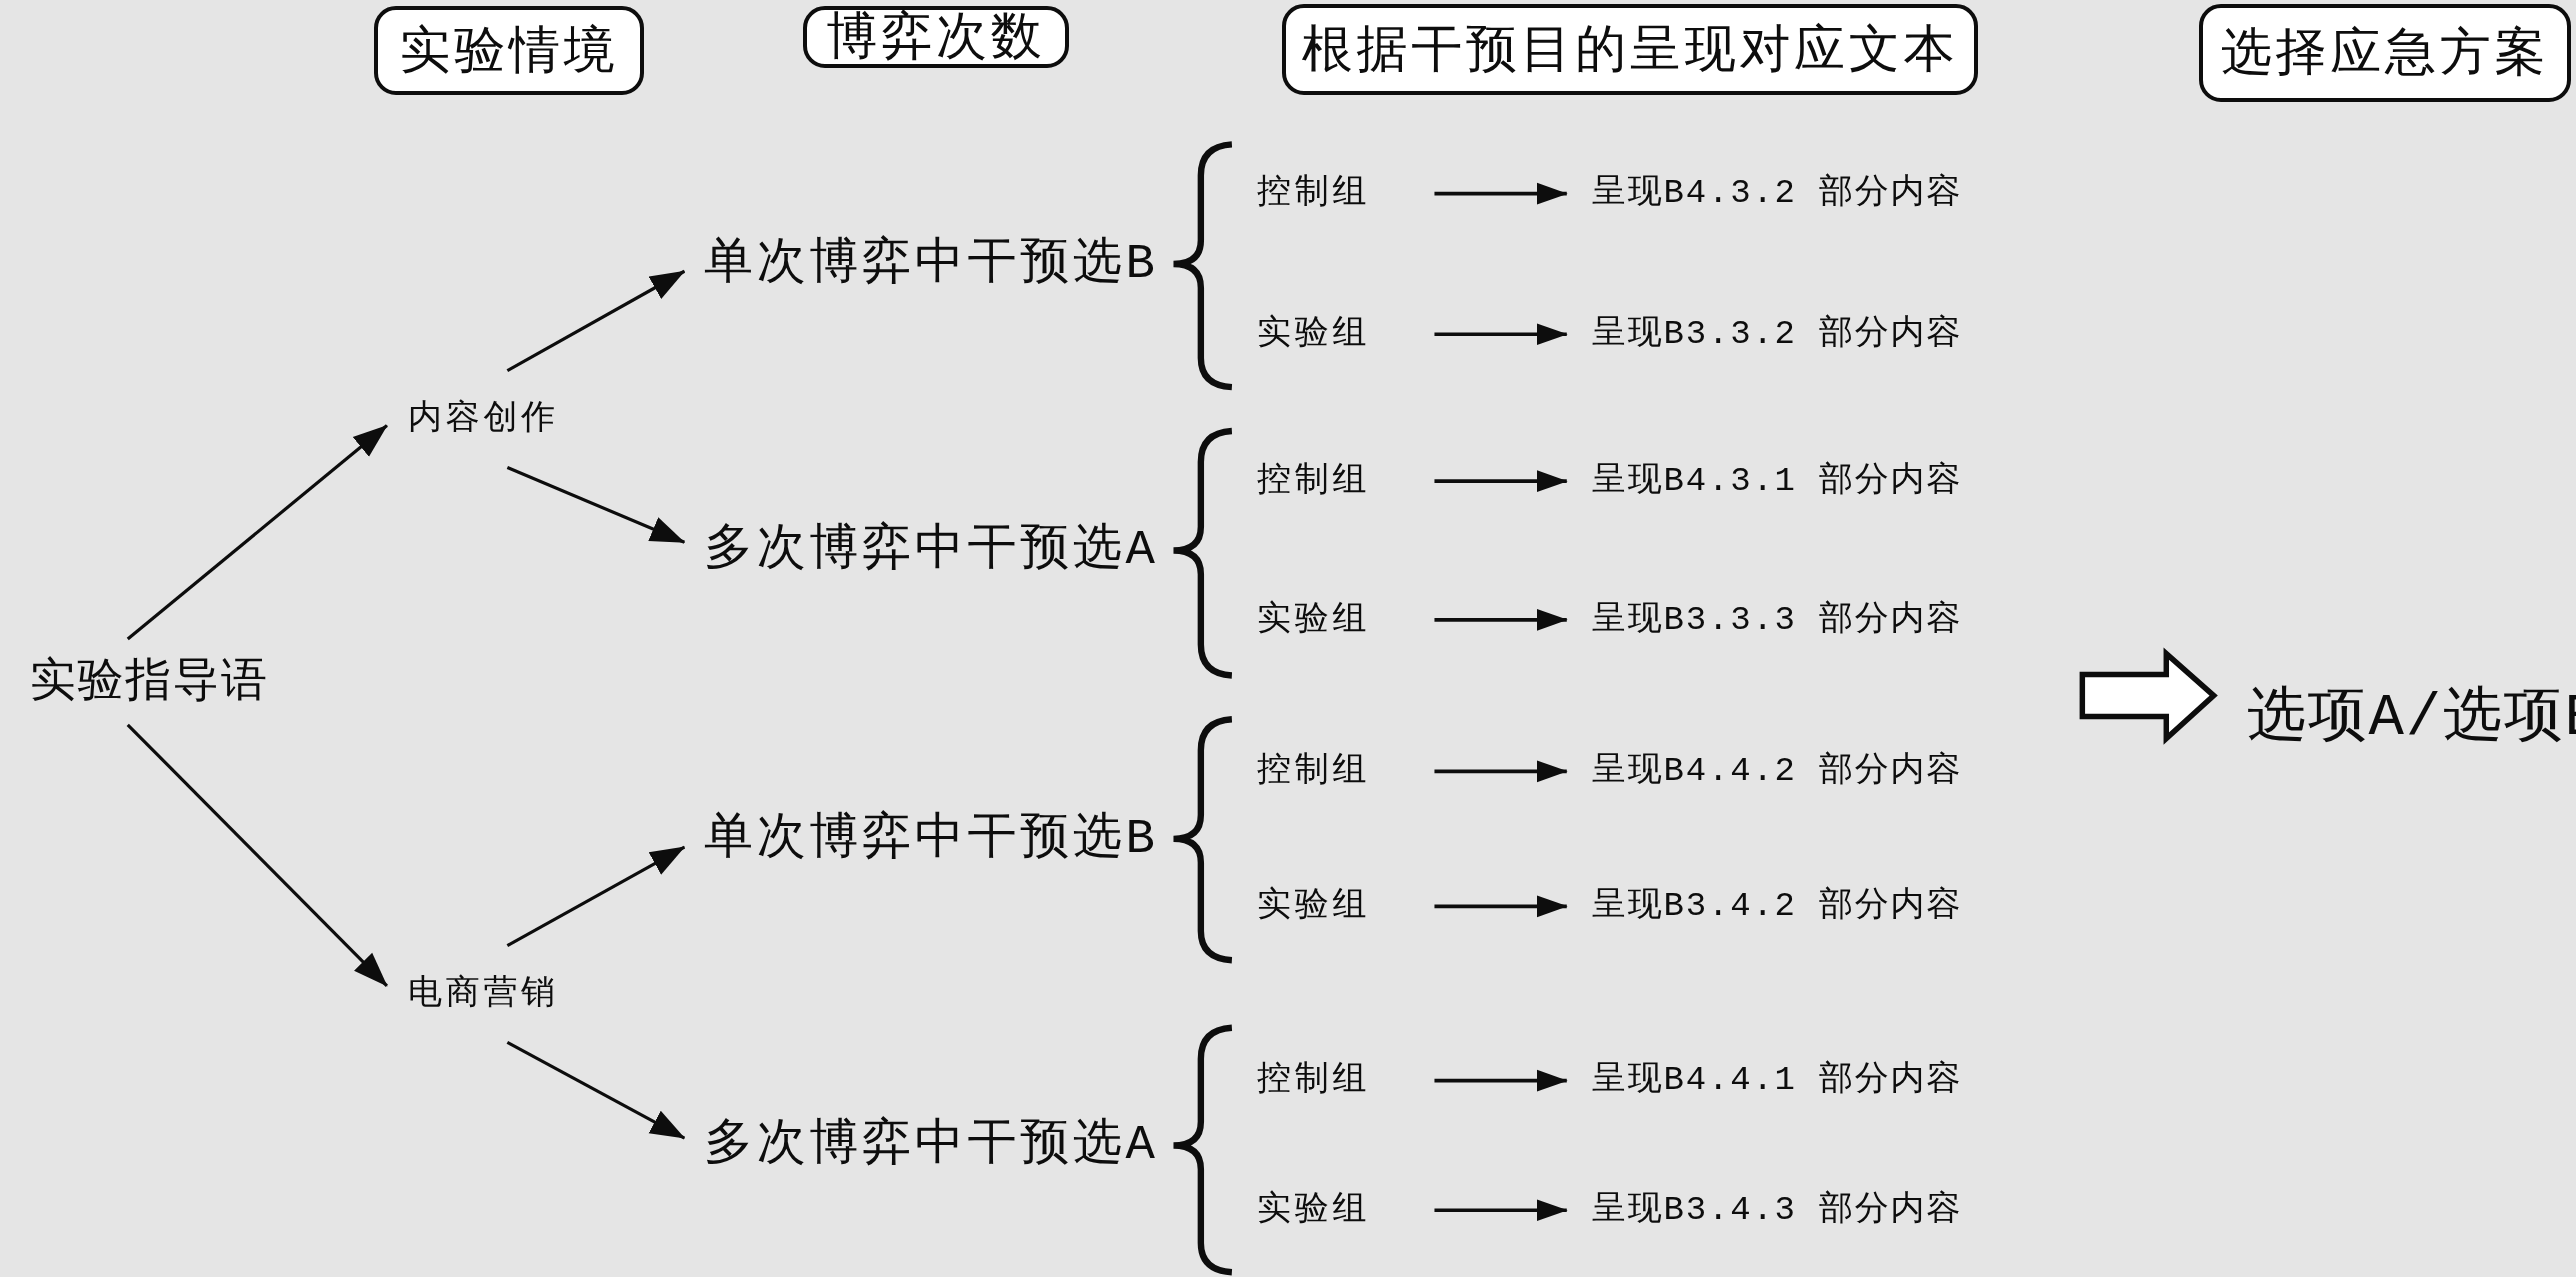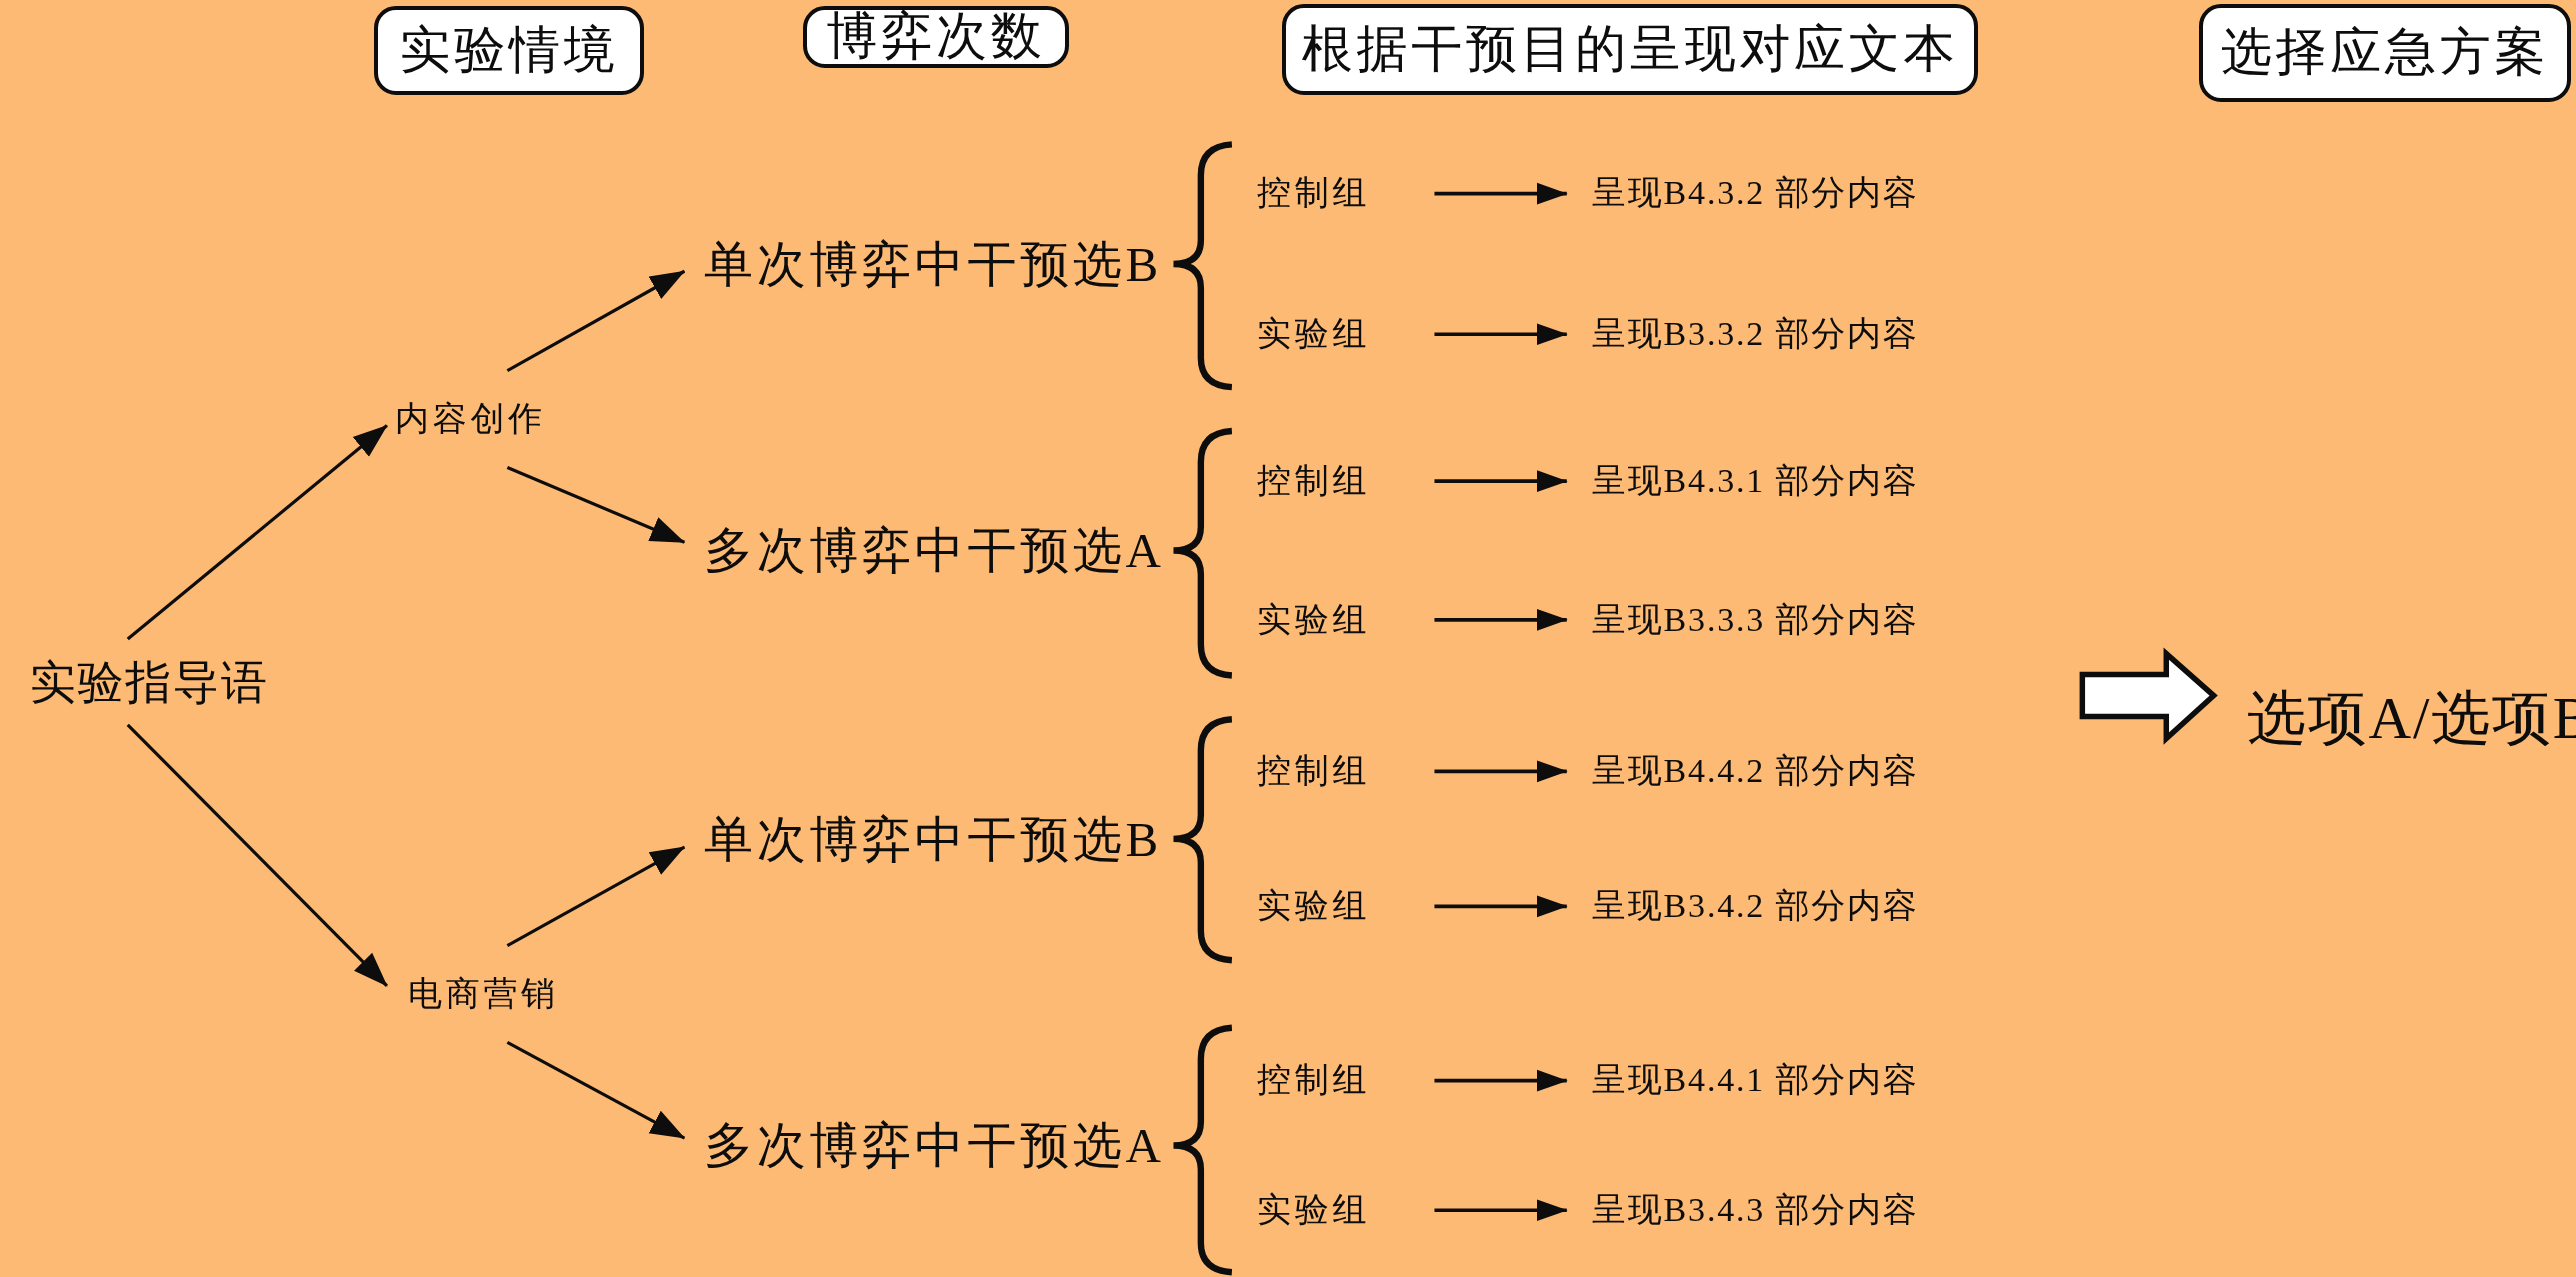--- a/index.html
+++ b/index.html
@@ -1,22 +1,22 @@
 <!DOCTYPE html>
 <html style="font-size:14.6px"><head>
 <meta charset="utf-8">
 <style>
   html, body { margin: 0; padding: 0; background: #ffffff; }
   #stage {
     position: relative;
     width: 2576px;
     height: 1278px;
-    background: #fdba74;
+    background: #e5e5e5;
     color: #0d0d0d;
-    font-family: Liberation Serif, serif;
+    font-family: Liberation Mono, monospace;
     overflow: hidden;
   }
   #wires { position: absolute; left: 0; top: 0; width: 2576px; height: 1278px; }
   .hdr {
     position: absolute;
     box-sizing: border-box;
     border: 4.6px solid #0d0d0d;
     border-radius: 22px;
     background: #ffffff;
     display: flex;
@@ -28,21 +28,21 @@
   }
   .txt {
     position: absolute;
     transform: translateY(-50%);
     white-space: nowrap;
     font-size: 34px;
     letter-spacing: 3.7px;
     line-height: 1;
   }
   .root-label   { left: 3.7px;    top: 683px; font-size: 46px; letter-spacing: 1.8px; margin-left: 26px; }
-  .scn-1        { left: 395px;  top: 419px; }
+  .scn-1        { left: 408px;  top: 419px; }
   .scn-2        { left: 408px;  top: 994px; }
   .node-1       { left: 704px;  top: 264px;  font-size: 49px; }
   .node-2       { left: 704px;  top: 550px;  font-size: 49px; }
   .node-3       { left: 704px;  top: 839px;  font-size: 49px; }
   .node-4       { left: 704px;  top: 1145px; font-size: 49px; }
   .grp          { left: 1257px; }
   .out          { left: 1592px; letter-spacing: 1.8px; }
   .r1 { top: 193px; }  .r2 { top: 334px; }
   .r3 { top: 481px; }  .r4 { top: 620px; }
   .r5 { top: 771px; }  .r6 { top: 906px; }

